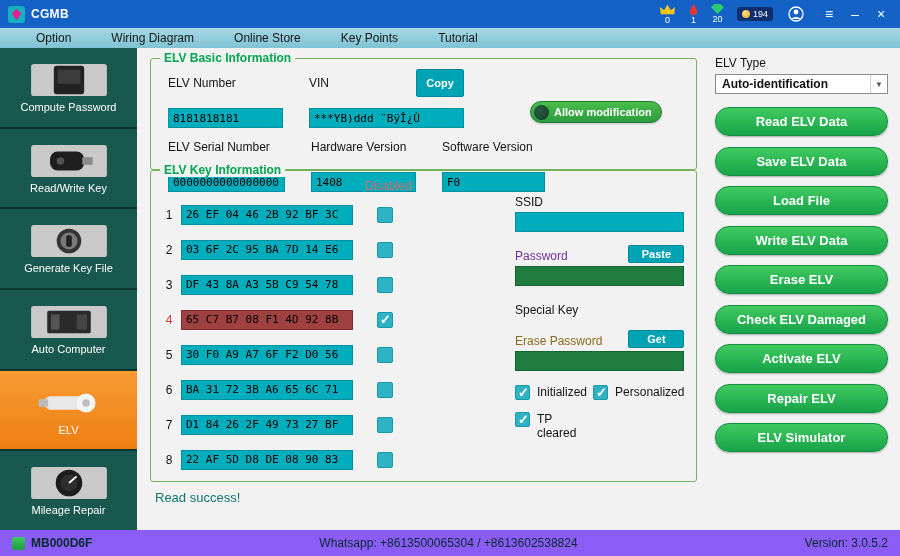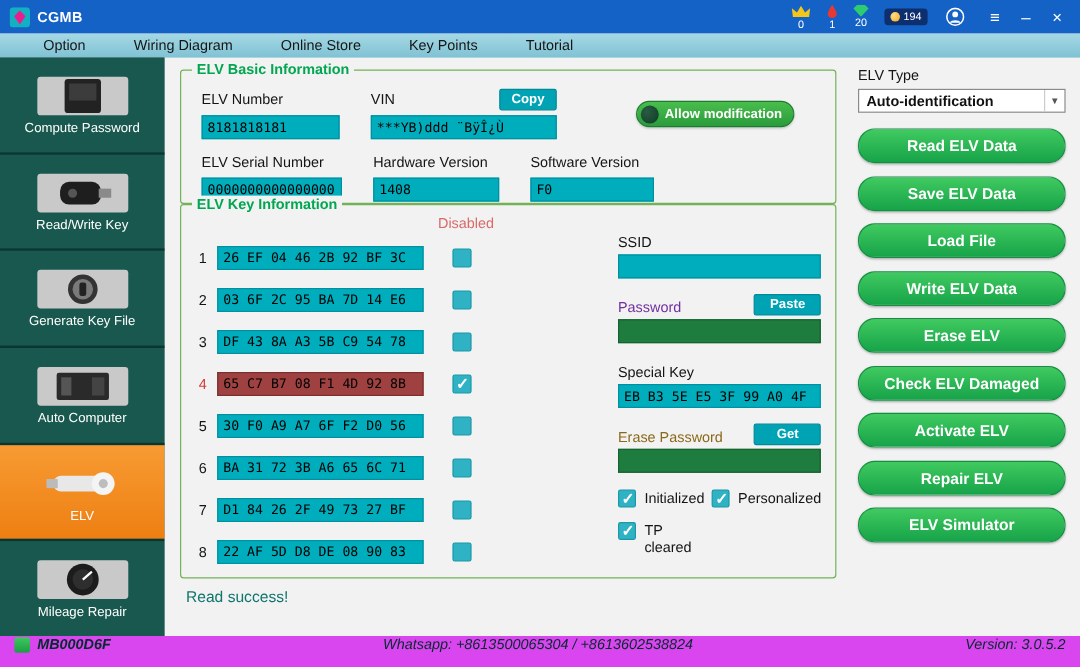--- a/index.html
+++ b/index.html
@@ -41,25 +41,25 @@
   .lbl { font-size:12px; color:#141414; }
   .tealfield { background:#00adbc; border:1px solid #0090a0; height:20px; font-family:"DejaVu Sans Mono", monospace; font-size:11px; color:#000; display:flex; align-items:center; padding:0 4px; overflow:hidden; white-space:nowrap; }
   .greenfield { background:#1e7c3e; border:1px solid #156330; height:20px; }
   .tbtn { background:#00a3b4; border:1px solid #008a99; color:#fff; font-size:11px; font-weight:bold; display:flex; align-items:center; justify-content:center; cursor:pointer; border-radius:2px; }
 
   
   .basic { height:112px; }
   .b-row { display:flex; gap:26px; margin-left:17px; }
   .b-row1 { margin-top:15px; }
   .b-row2 { margin-top:10px; }
-  .fg { display:flex; flex-direction:column; gap:4px; }
+  .fg { display:flex; flex-direction:column; gap:16px; }
   .fg .lblrow { display:flex; justify-content:space-between; align-items:center; height:18px; }
   .w115 { width:115px; } .w155 { width:155px; } .w117 { width:117px; } .w105 { width:105px; } .w103 { width:103px; }
-  .copy-btn { width:48px; height:18px; }
-  .toggle { position:absolute; right:34px; top:25px; width:132px; height:22px; border-radius:11px; background:linear-gradient(#49bd4c,#2a9c3c); border:1px solid #1d7c30; display:flex; align-items:center; cursor:pointer; box-shadow:0 1px 2px rgba(0,0,0,.2); }
+  .copy-btn { width:48px; height:28px; }
+  .toggle { position:absolute; right:34px; top:42px; width:132px; height:22px; border-radius:11px; background:linear-gradient(#49bd4c,#2a9c3c); border:1px solid #1d7c30; display:flex; align-items:center; cursor:pointer; box-shadow:0 1px 2px rgba(0,0,0,.2); }
   .toggle-knob { width:15px; height:15px; border-radius:50%; background:radial-gradient(circle at 35% 35%, #2a5c42, #0c3b26); margin:0 5px 0 3px; }
   .toggle-label { color:#fff; font-size:11px; font-weight:bold; }
 
   
   .keyinfo { height:312px; display:flex; }
   .krows { width:340px; padding:8px 0 0 12px; flex:0 0 auto; }
   .disabled-hdr { margin-left:202px; font-size:12px; color:#d96a6a; height:18px; }
   .krow { display:flex; align-items:center; height:35px; }
   .knum { width:12px; font-size:12px; text-align:center; color:#141414; }
   .knum.alert { color:#d43a36; }
@@ -84,21 +84,21 @@
   .rightpanel { width:195px; flex:0 0 auto; padding:8px 12px 0 10px; }
   .rp-label { font-size:12px; color:#141414; margin-bottom:4px; }
   .dropdown { height:20px; background:#fff; border:1px solid #8a8a8a; display:flex; align-items:center; cursor:pointer; }
   .dropdown .dd-text { flex:1; font-size:12px; font-weight:bold; padding-left:6px; color:#111; }
   .dd-arrow { width:17px; height:100%; display:flex; align-items:center; justify-content:center; border-left:1px solid #ccc; }
   .dd-arrow::after { content:"▼"; font-size:8px; color:#555; }
   .rp-btns { margin-top:13px; }
   .rp-btn { display:block; width:100%; height:29px; margin-bottom:10.5px; border-radius:14px; background:linear-gradient(#40ca60,#17a349); border:1px solid #129040; color:#fff; font-weight:bold; font-size:13px; font-family:"Liberation Sans", sans-serif; cursor:pointer; box-shadow:0 1px 2px rgba(0,0,0,.3); }
 
   
-  .statusbar { height:26px; background:#d946ef; display:flex; align-items:flex-start; padding:0 12px; font-size:12px; color:#062b2e; flex:0 0 auto;font-style:italic; }
+  .statusbar { height:26px; background:#8b5cf6; display:flex; align-items:center; padding:0 12px; font-size:12px; color:#062b2e; flex:0 0 auto; }
   .sb-left { display:flex; align-items:center; gap:6px; font-weight:bold; }
   .sb-icon { width:13px; height:13px; background:linear-gradient(#3ec95f,#1d9c44); border-radius:2px; }
   .sb-center { flex:1; text-align:center; }
   .sb-right { white-space:nowrap; }
 </style>
 </head>
 <body>
 
 <div class="window">
 
@@ -313,21 +313,20 @@
             <div class="lblrow">
               <span class="lbl lbl-purple">Password</span>
               <span class="tbtn sm-btn">Paste</span>
             </div>
             <div class="greenfield fullfield"></div>
           </div>
           <div class="frow">
             <div class="lblrow">
                 <span class="lbl">Special Key</span>
               </div>
-            <div class="tealfield fullfield">EB B3 5E E5 3F 99 A0 4F</div>
           </div>
           <div class="frow">
             <div class="lblrow">
               <span class="lbl lbl-brown">Erase Password</span>
               <span class="tbtn sm-btn">Get</span>
             </div>
             <div class="greenfield fullfield"></div>
           </div>
           <div class="checks">
             <div class="chk">

